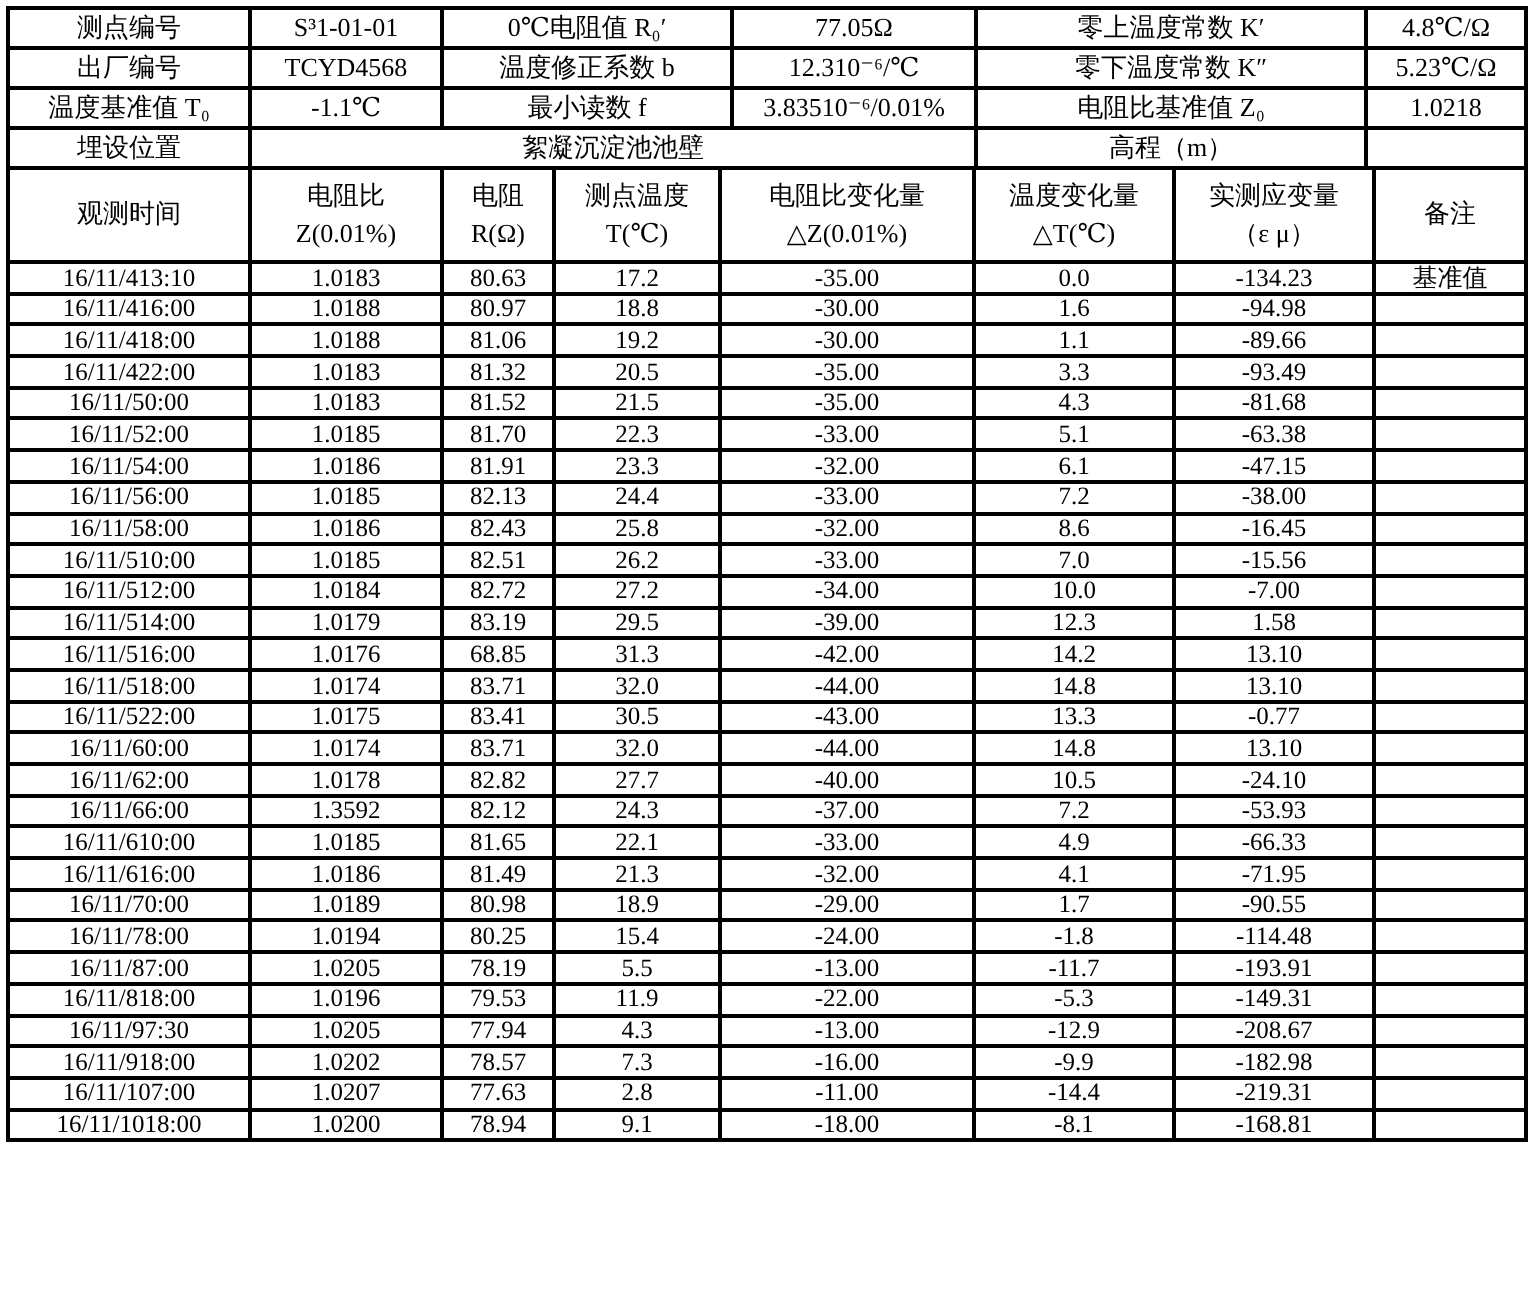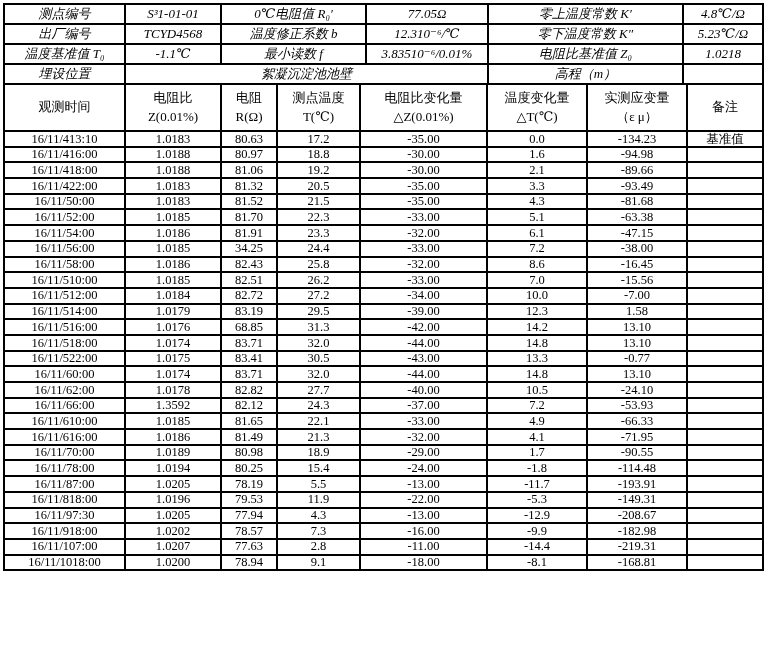--- a/index.html
+++ b/index.html
@@ -26,21 +26,20 @@
     padding: 0 1px;
     font-weight: normal;
     overflow: hidden;
   }
   
   #info-table td {
     height: 20px;
     font-size: 13px;
     line-height: 1.05;
     white-space: nowrap;
-    font-style: italic;
   }
   
   #data-table { margin-top: -2px; }
   #data-table thead th {
     height: 47px;
     font-size: 13px;
     line-height: 1.45;
     white-space: pre-line;
   }
   #data-table tbody td {
@@ -147,21 +146,21 @@
           <td>1.6</td>
           <td>-94.98</td>
           <td></td>
         </tr>
         <tr>
           <td>16/11/418:00</td>
           <td>1.0188</td>
           <td>81.06</td>
           <td>19.2</td>
           <td>-30.00</td>
-          <td>2.1</td>
+          <td>1.1</td>
           <td>-89.66</td>
           <td></td>
         </tr>
         <tr>
           <td>16/11/422:00</td>
           <td>1.0183</td>
           <td>81.32</td>
           <td>20.5</td>
           <td>-35.00</td>
           <td>3.3</td>
@@ -194,21 +193,21 @@
           <td>81.91</td>
           <td>23.3</td>
           <td>-32.00</td>
           <td>6.1</td>
           <td>-47.15</td>
           <td></td>
         </tr>
         <tr>
           <td>16/11/56:00</td>
           <td>1.0185</td>
-          <td>34.25</td>
+          <td>82.13</td>
           <td>24.4</td>
           <td>-33.00</td>
           <td>7.2</td>
           <td>-38.00</td>
           <td></td>
         </tr>
         <tr>
           <td>16/11/58:00</td>
           <td>1.0186</td>
           <td>82.43</td>

